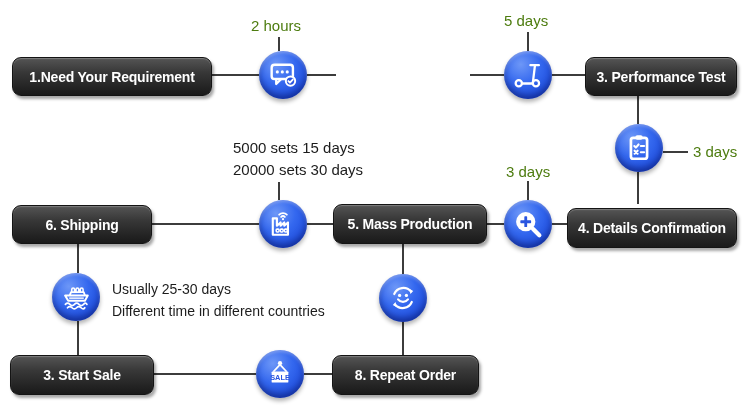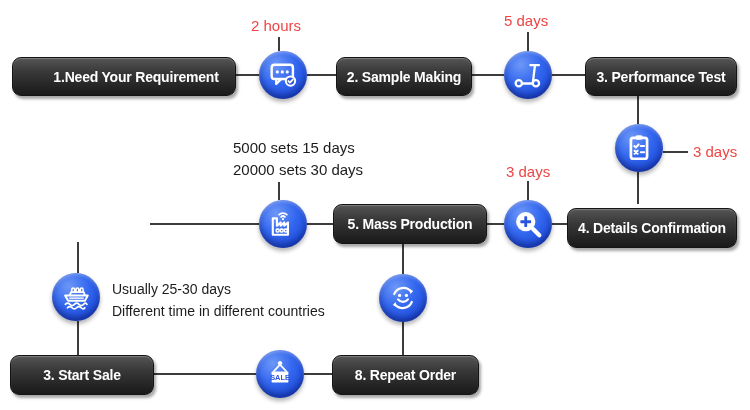--- a/index.html
+++ b/index.html
@@ -8,21 +8,21 @@
     font-family:"Liberation Sans",sans-serif;
   }
   
   .step{
     position:absolute;display:flex;align-items:center;justify-content:center;
     background:linear-gradient(180deg,#555555 0%,#383838 38%,#232323 80%,#1a1a1a 100%);
     border:1px solid #141414;border-radius:9px;
     box-shadow:2px 3px 3px rgba(0,0,0,0.35), inset 0 1px 1px rgba(255,255,255,0.25);
     color:#ffffff;font-weight:bold;font-size:14px;letter-spacing:-0.2px;white-space:nowrap;
   }
-  .b1{left:12px;top:57px;width:198px;height:37px;padding-left:24px;}
+  .b1{left:12px;top:57px;width:198px;height:37px;}
   .b2{left:336px;top:57px;width:134px;height:37px;}
   .b3{left:585px;top:57px;width:150px;height:37px;}
   .b4{left:567px;top:208px;width:168px;height:38px;}
   .b5{left:333px;top:204px;width:152px;height:38px;}
   .b6{left:12px;top:205px;width:138px;height:37px;}
   .b7{left:10px;top:355px;width:142px;height:38px;}
   .b8{left:332px;top:355px;width:145px;height:38px;}
   
   .circle{
     position:absolute;width:48px;height:48px;border-radius:50%;
@@ -37,21 +37,21 @@
   .c-magnifier{left:504px;top:200px;}
   .c-ship{left:52px;top:273px;}
   .c-smiley{left:379px;top:274px;}
   .c-sale{left:256px;top:350px;}
   .circle svg{width:34px;height:34px;display:block;}
   
   .hline,.vline{position:absolute;background:#3c3c3c;}
   .hline{height:2px;}
   .vline{width:2px;}
   
-  .note{position:absolute;color:#ef4444;font-size:15px;white-space:nowrap;}
+  .note{position:absolute;color:#4d7c0f;font-size:15px;white-space:nowrap;}
   .note2{position:absolute;color:#1c1c1c;font-size:14px;line-height:22px;white-space:nowrap;}
   .prod-note{position:absolute;color:#1c1c1c;font-size:15px;line-height:22px;white-space:nowrap;}
 </style>
 </head>
 <body>
 
 <div id="stage">
 
   <div class="hline" style="left:210px;top:74px;width:49px;"></div>
   <div class="hline" style="left:307px;top:74px;width:29px;"></div>
@@ -72,31 +72,31 @@
   <div class="vline" style="left:527px;top:181px;height:19px;"></div>
   <div class="vline" style="left:278px;top:182px;height:18px;"></div>
   <div class="vline" style="left:77px;top:242px;height:31px;"></div>
   <div class="vline" style="left:77px;top:321px;height:34px;"></div>
   <div class="vline" style="left:402px;top:242px;height:32px;"></div>
   <div class="vline" style="left:402px;top:322px;height:33px;"></div>
 
   <div class="step b1">
       <span>1.Need Your Requirement</span>
     </div>
-  <div class="step b2">
-      <span>2. Sample Making</span>
-    </div>
   <div class="step b3">
       <span>3. Performance Test</span>
     </div>
   <div class="step b4">
       <span>4. Details Confirmation</span>
     </div>
   <div class="step b5">
       <span>5. Mass Production</span>
+    </div>
+  <div class="step b6">
+      <span>6. Shipping</span>
     </div>
   <div class="step b7">
       <span>3. Start Sale</span>
     </div>
   <div class="step b8">
       <span>8. Repeat Order</span>
     </div>
 
   <div class="note" style="left:251px;top:17px;">2 hours</div>
   <div class="note" style="left:504px;top:12px;">5 days</div>

